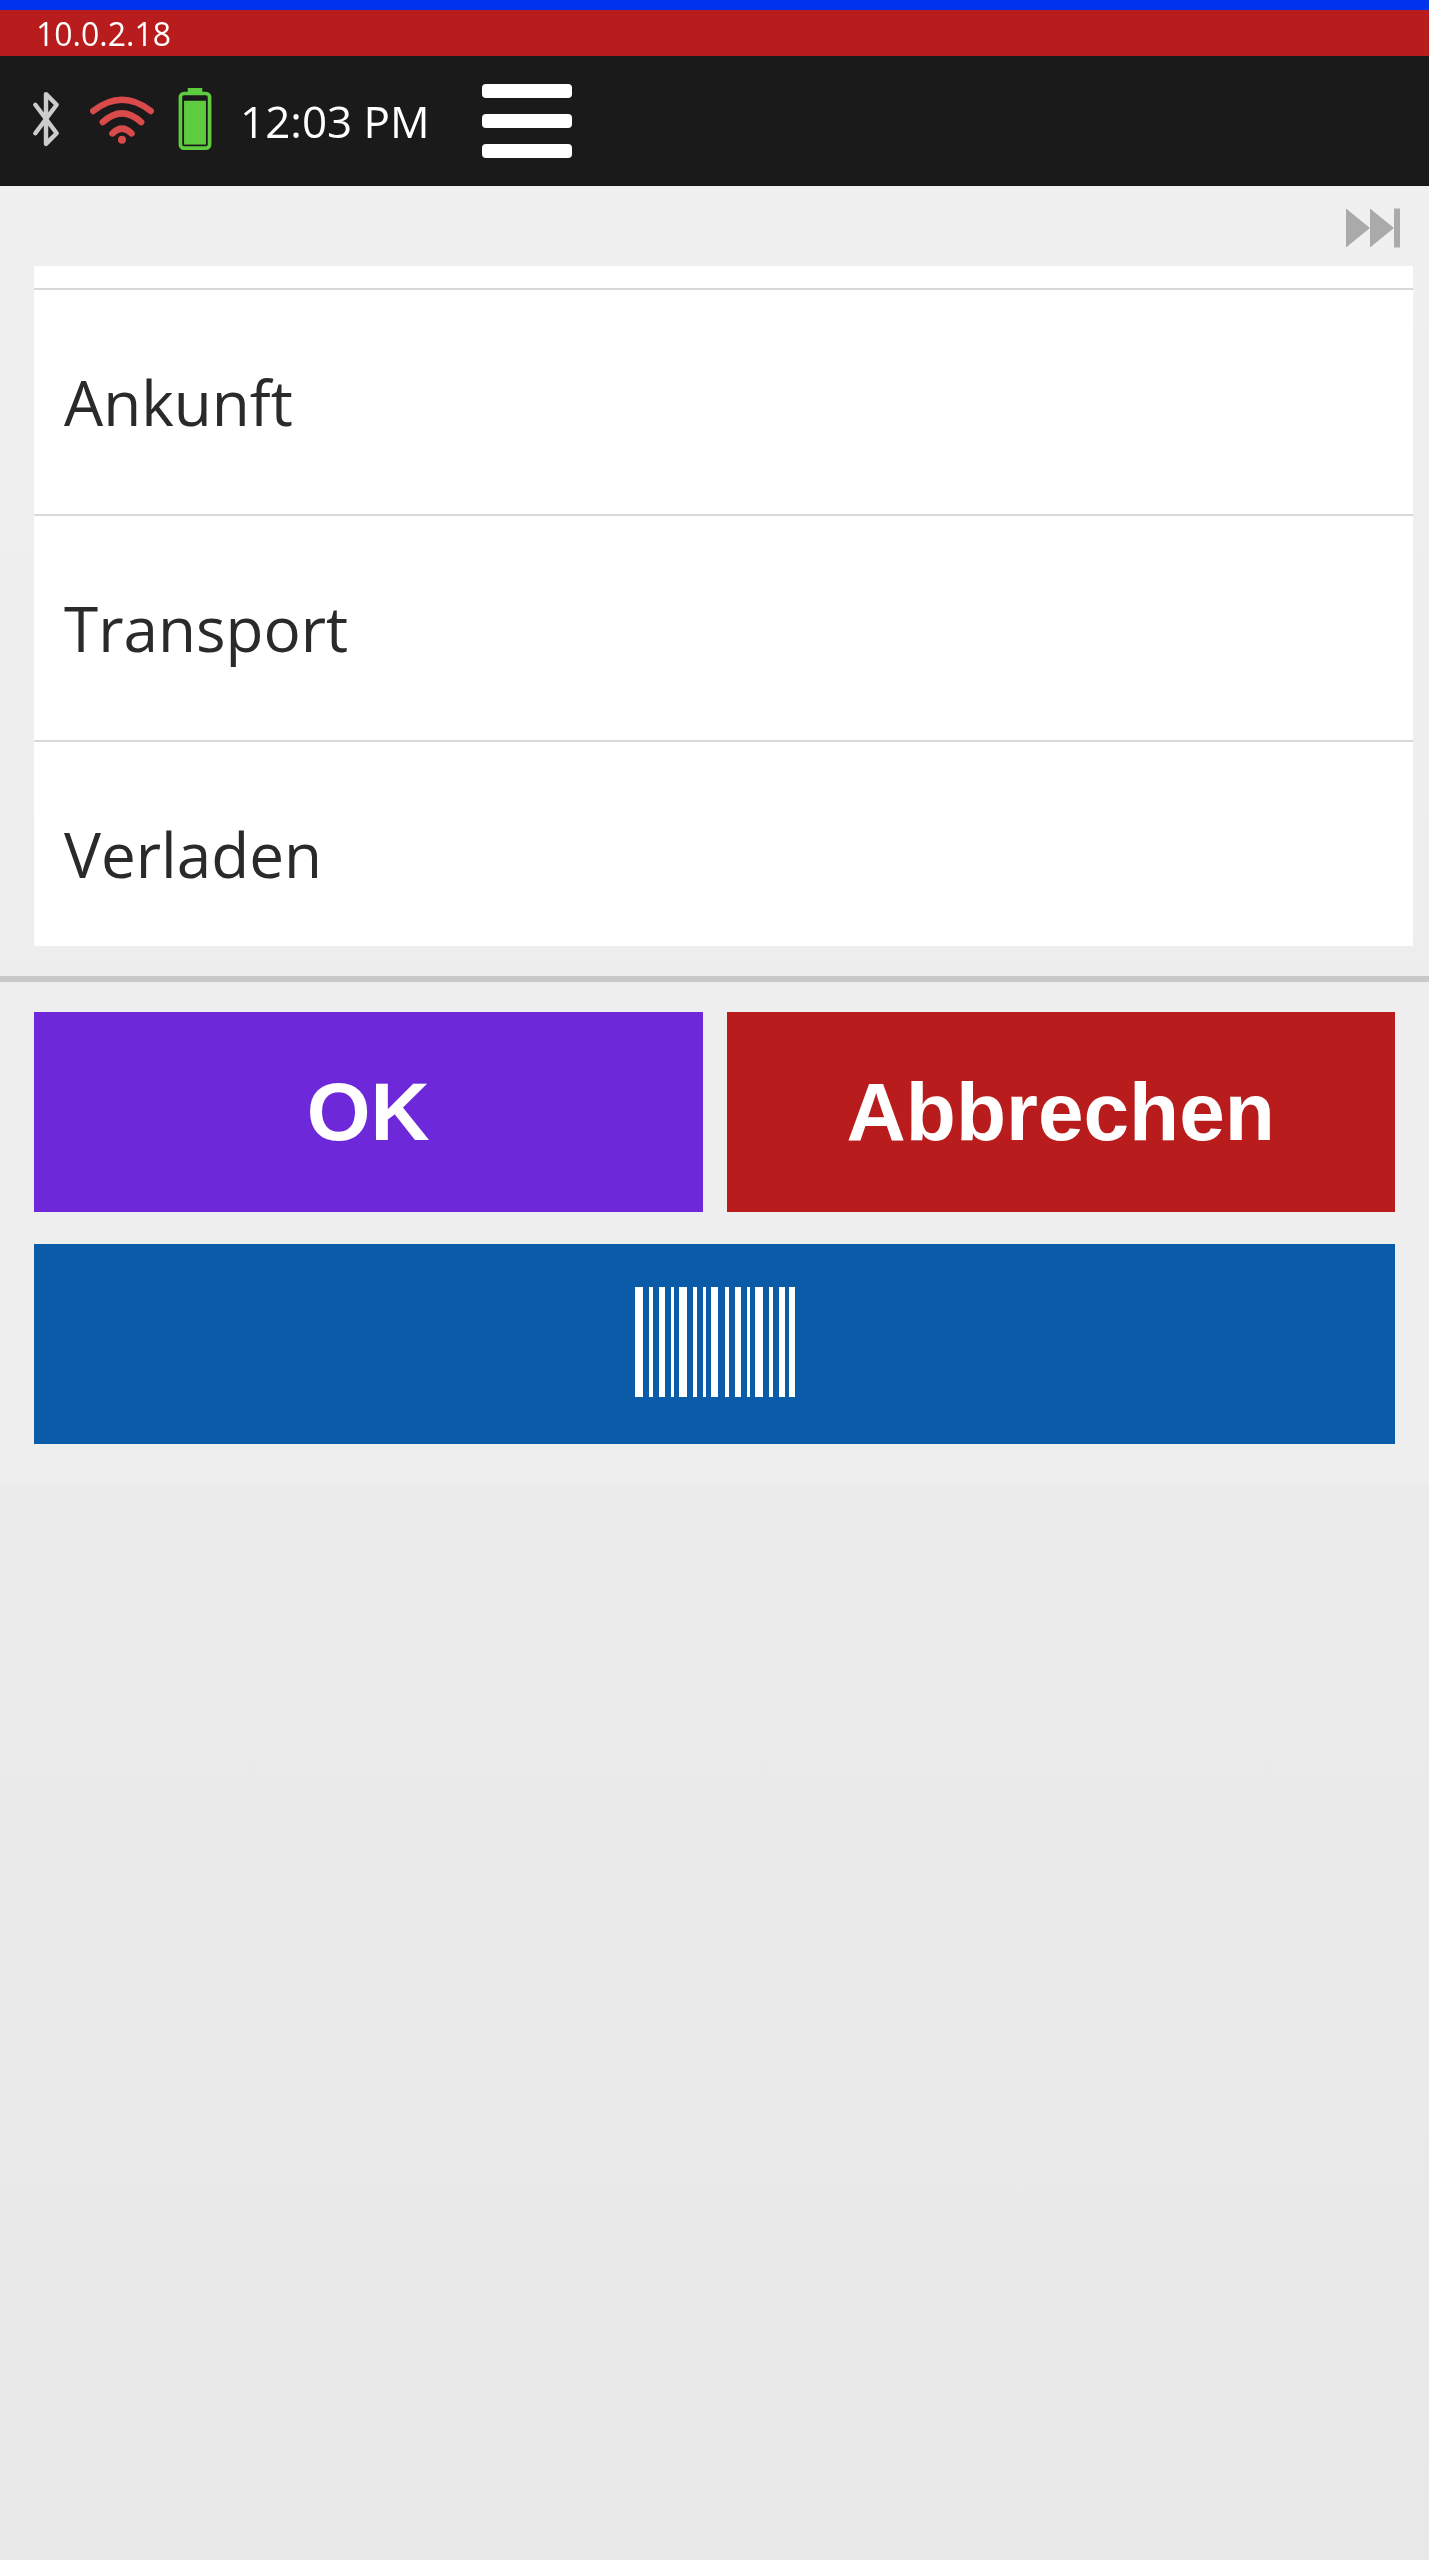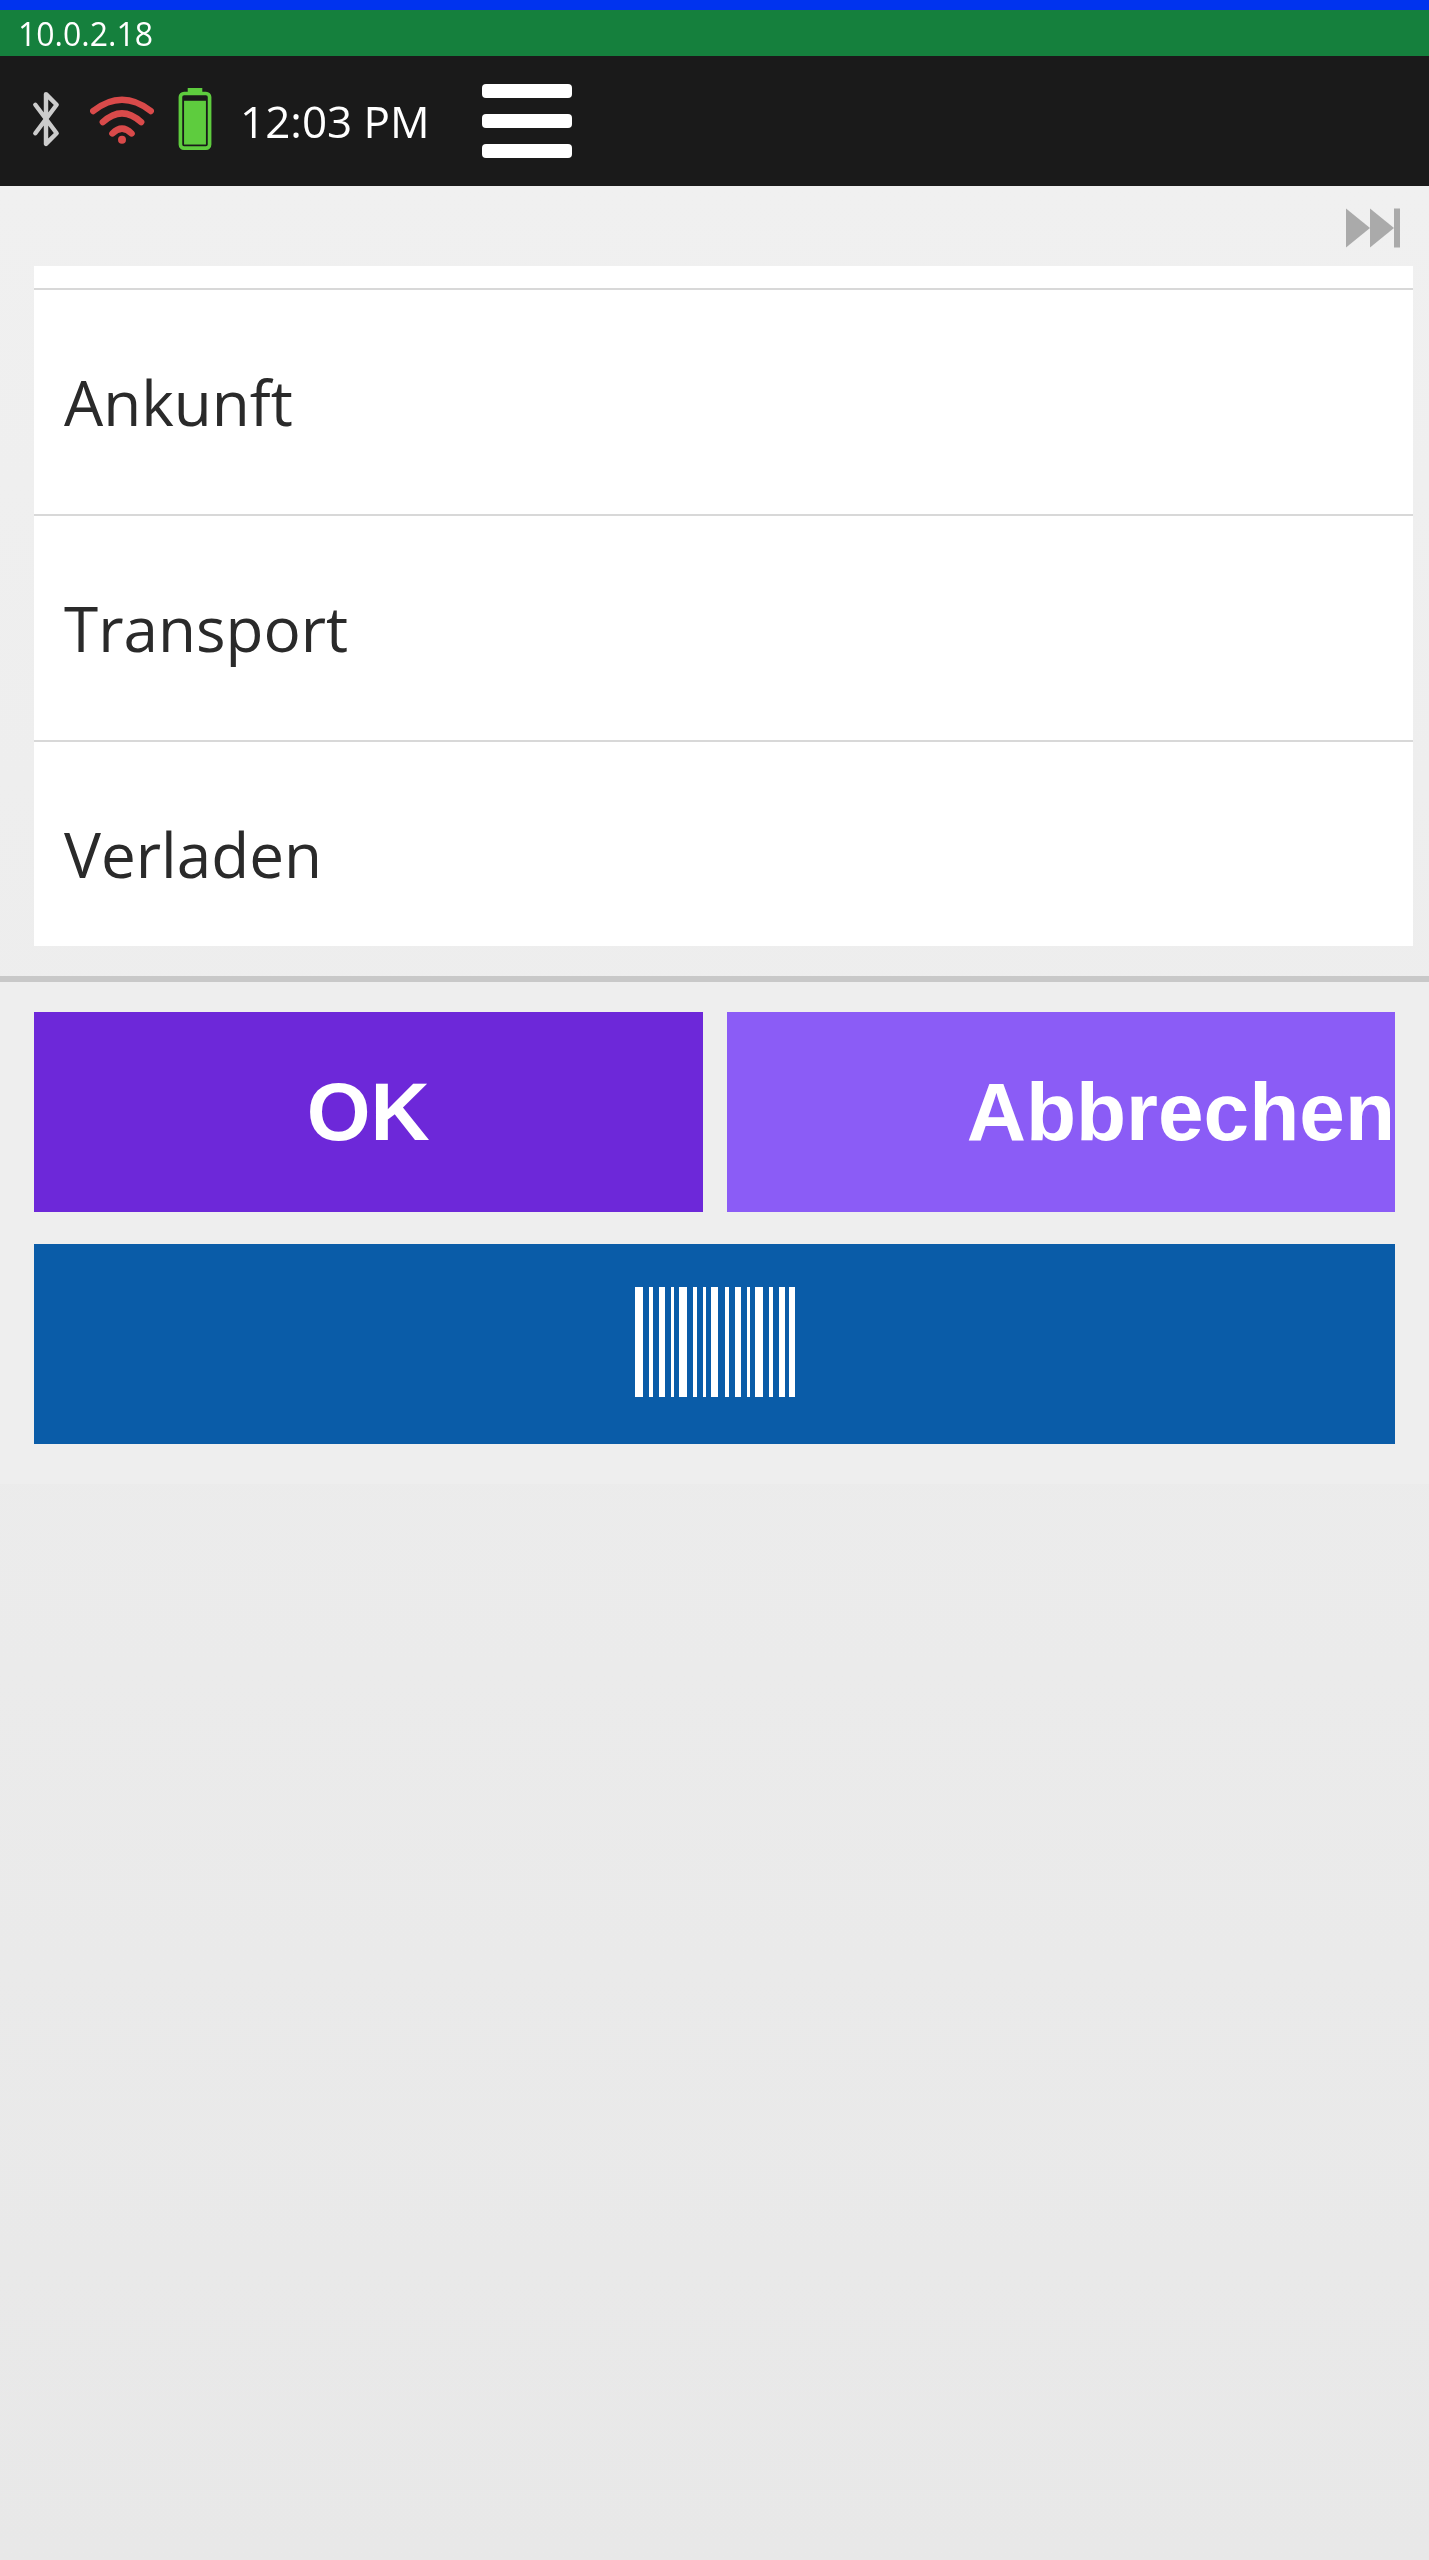--- a/index.html
+++ b/index.html
@@ -15,24 +15,24 @@
       display: flex;
       flex-direction: column;
       overflow: hidden;
     }
     .blue-top-bar {
       height: 10px;
       background: #0033ee;
     }
     .status-bar {
       height: 46px;
-      background: #15803d;
+      background: #b91c1c;
       color: #fff;
       font-size: 32px;
-      padding: 4px 18px;
+      padding: 4px 36px;
       display: flex;
       align-items: center;
     }
     .header {
       height: 130px;
       background: #1a1a1a;
       color: #fff;
       display: flex;
       align-items: center;
       padding: 0 28px 0 24px;
@@ -142,22 +142,21 @@
       font-size: 82px;
       font-weight: 700;
       color: #fff;
       cursor: pointer;
       border: none;
     }
     .btn-primary {
       background: #6d28d9;
     }
     .btn-secondary {
-      background: #8b5cf6;
-      justify-content: flex-end;
+      background: #b91c1c;
     }
     .barcode-btn {
       height: 200px;
       background: #0a5ca8;
       display: flex;
       align-items: center;
       justify-content: center;
       cursor: pointer;
     }
     .barcode-icon svg {

